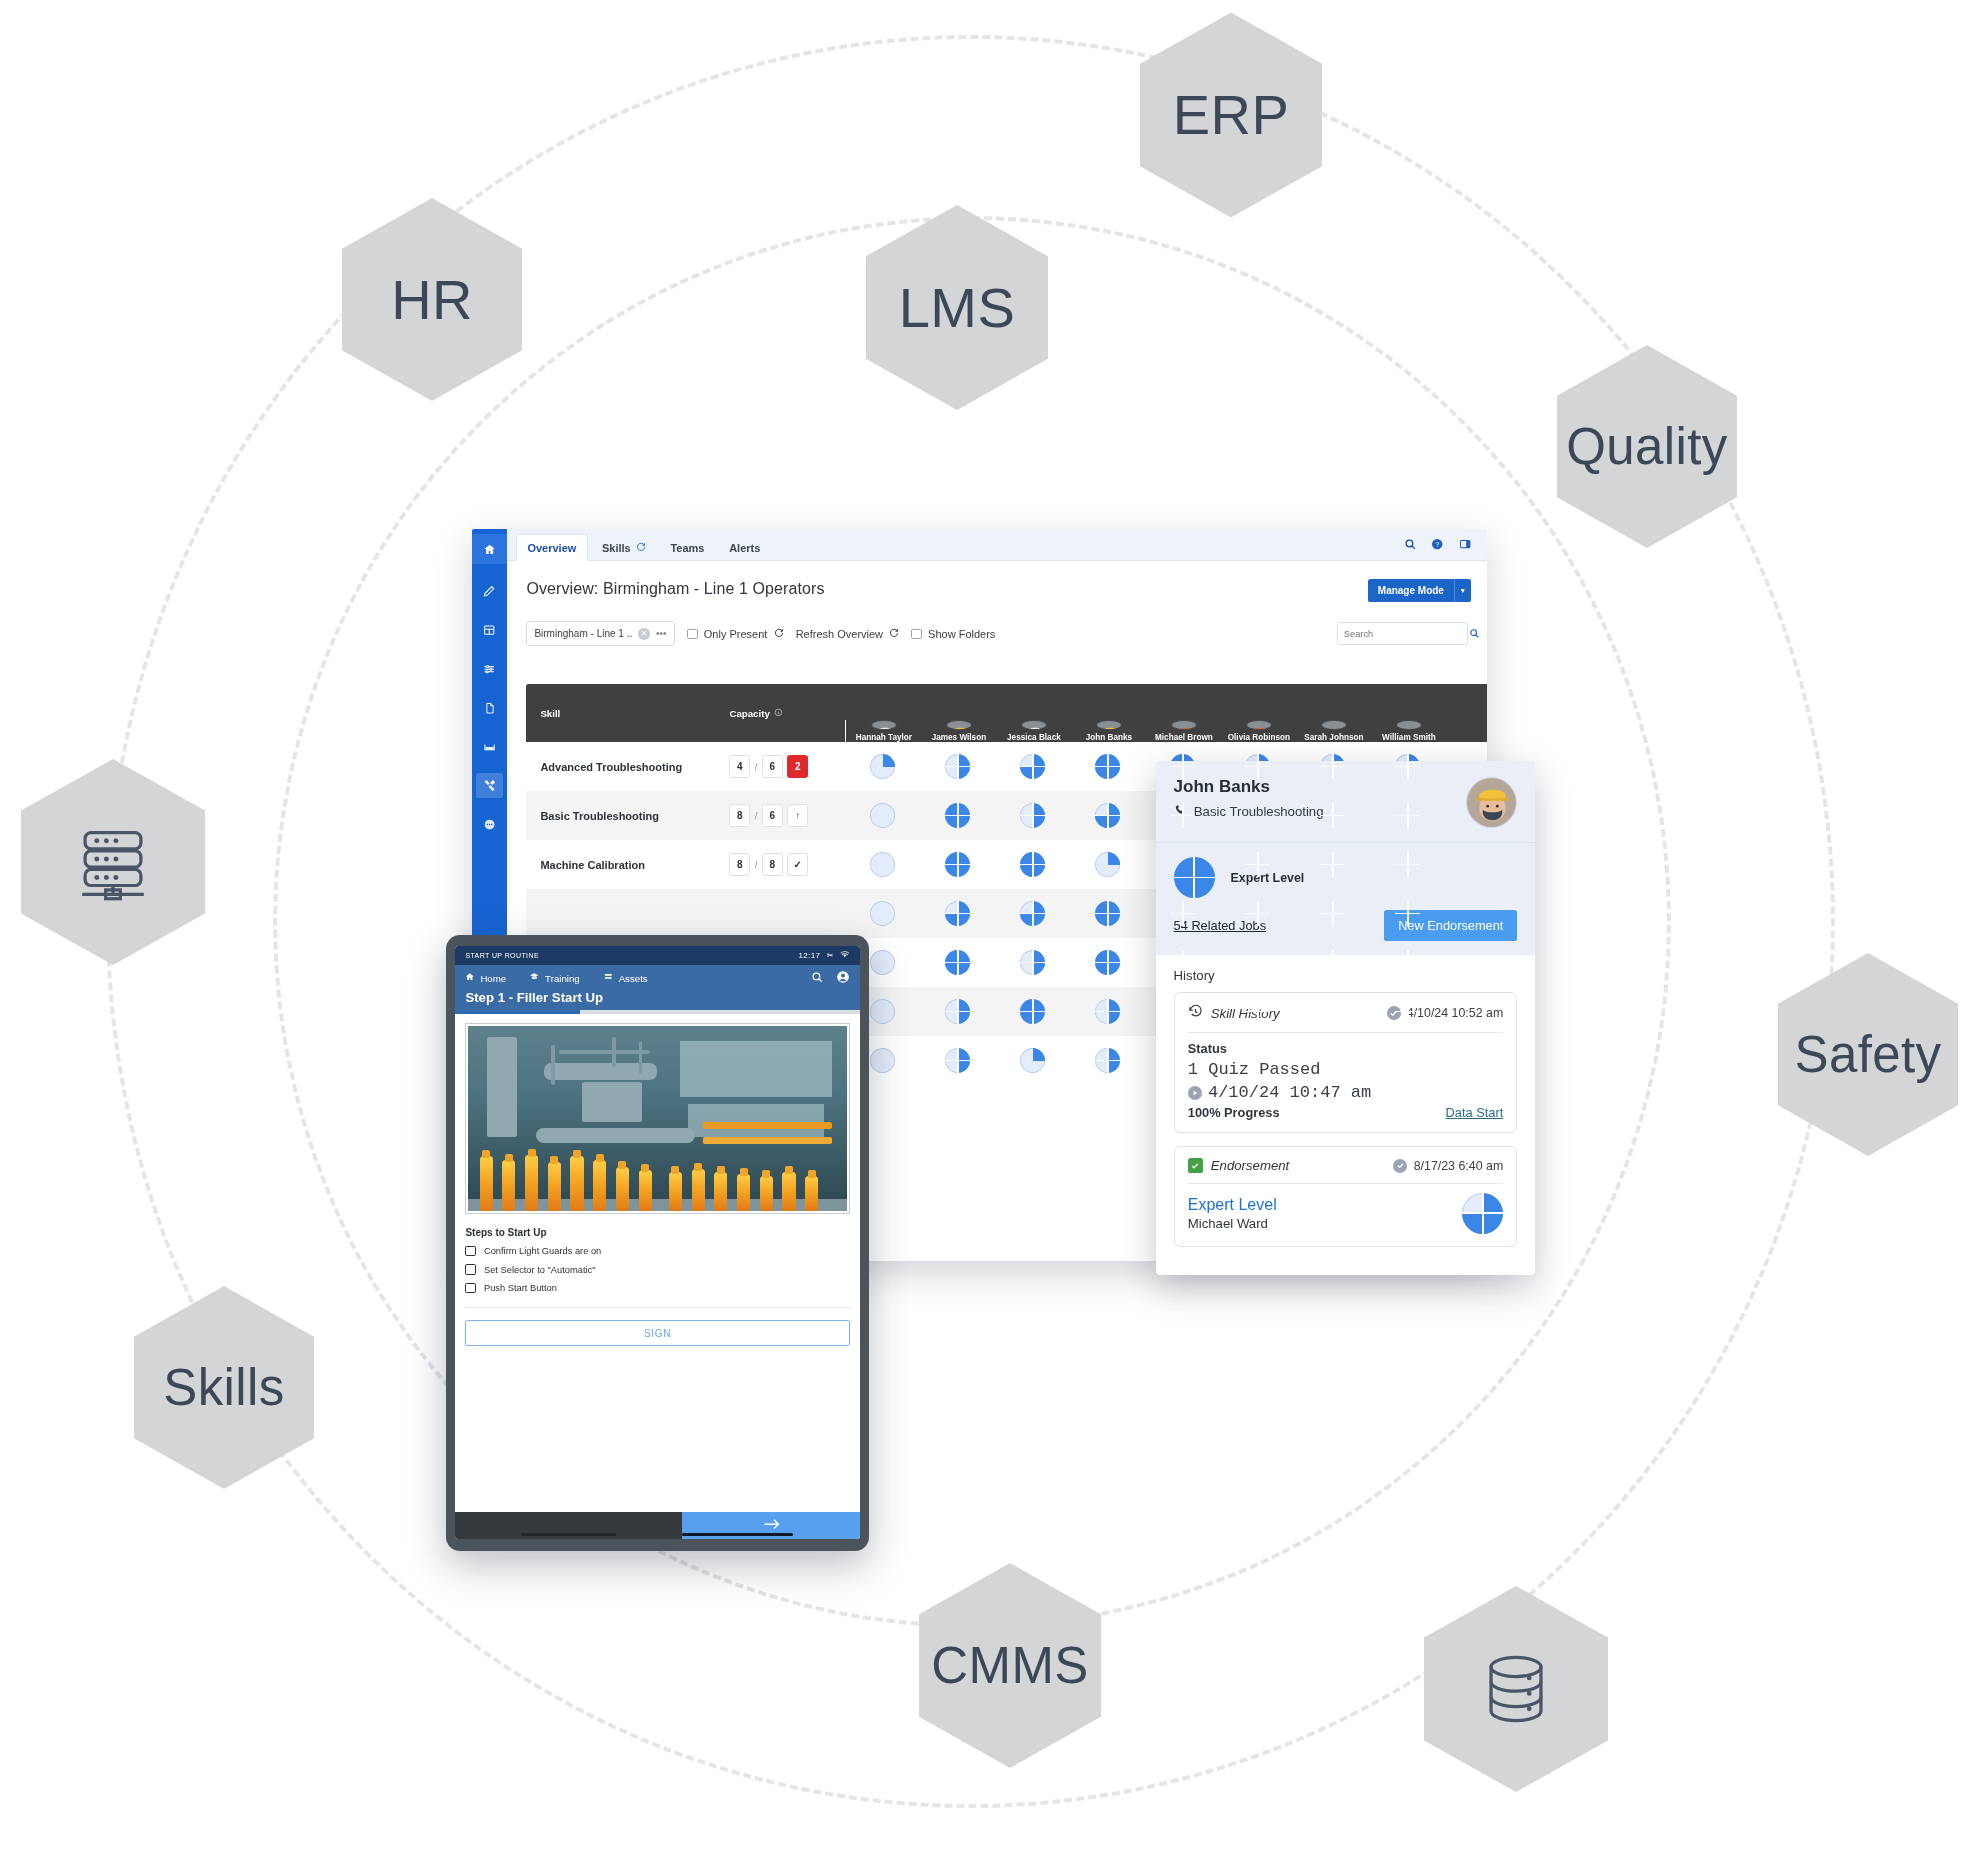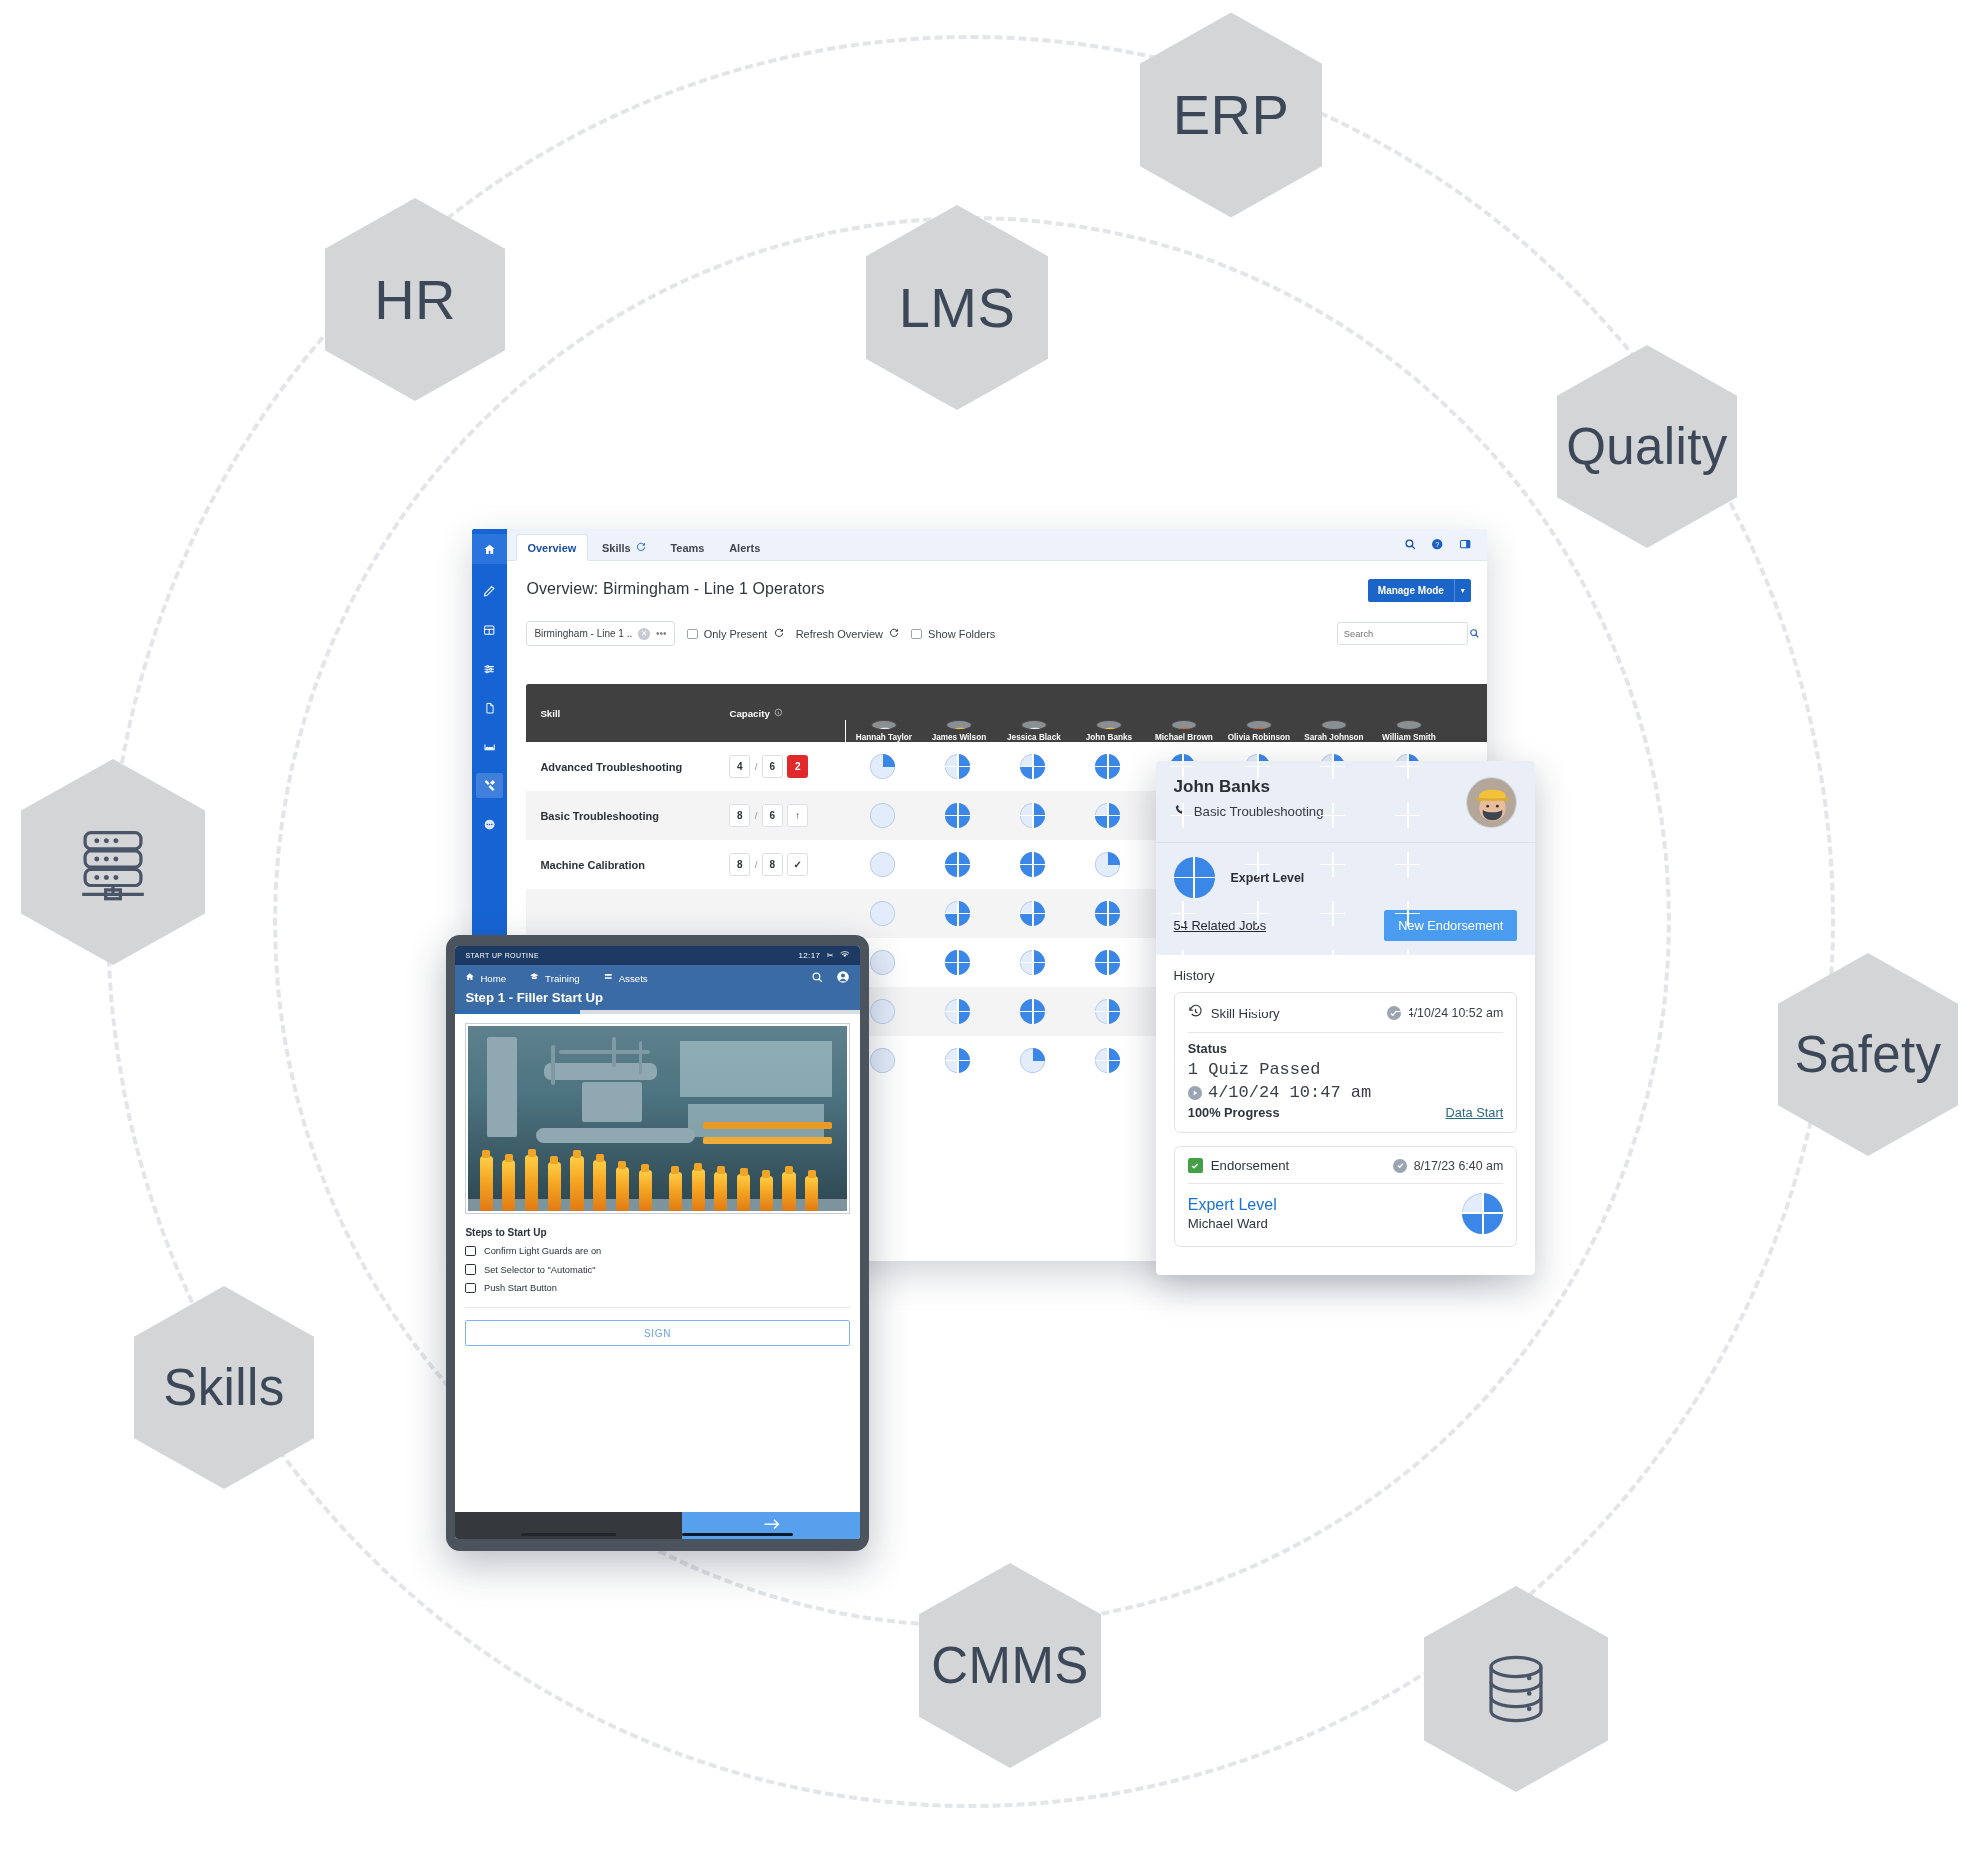--- a/index.html
+++ b/index.html
@@ -28,21 +28,21 @@
     clip-path: polygon(50% 0%, 100% 25%, 100% 75%, 50% 100%, 0% 75%, 0% 25%);
     display: flex; align-items: center; justify-content: center;
     color: #3e4b5b;
     font-weight: 400;
   }
   .hex .hex-label { font-size: 56px; letter-spacing: 0.4px; color:#3c4858; }
   .hex.small .hex-label { font-size: 51px; }
   .hex svg { display: block; }
 
   #hex-erp     { left: 1140px; top: 12.4px;   width: 182px; height: 205px; }
-  #hex-hr      { left: 325px;  top: 198px;  width: 180px; height: 203px; align-items: center; }
+  #hex-hr      { left: 342px;  top: 198px;  width: 180px; height: 203px; align-items: center; }
   #hex-lms     { left: 866px;  top: 205px;  width: 182px; height: 205px; }
   #hex-quality { left: 1557px; top: 345px;  width: 180px; height: 203px; }
   #hex-server  { left: 21px;   top: 759px;  width: 184px; height: 206px; }
   #hex-safety  { left: 1778px; top: 953px; width: 180px; height: 203px; }
   #hex-skills  { left: 134px;  top: 1286px; width: 180px; height: 203px; }
   #hex-cmms    { left: 919px; top: 1563px; width: 182px; height: 205px; }
   #hex-db      { left: 1424px; top: 1586px; width: 184px; height: 206px; }
 
   
   #app-window {
@@ -146,21 +146,21 @@
   #pc-actions { display:flex; align-items:center; padding:12.4px 17.6px 14px 17.6px; }
   #pc-jobs { font-size:12.8px; color:#222831; text-decoration:underline; }
   #pc-endorse {
     margin-left:auto; background:#4a9cf0; color:#fff; border:0; border-radius:2.6px;
     font-size:12.8px; padding:8px 14px; font-family:inherit; cursor:pointer;
   }
   #pc-history-wrap { background:#fff; border-radius:0 0 4.4px 4.4px; padding:0 0 16px 0; }
   #pc-history-title { font-size:13.2px; color:#2f353d; padding:12.4px 0 8.8px 17.6px; }
   .hist-card { margin:0 17.6px 12.4px 17.6px; border:0.9px solid #dfe3e9; border-radius:6.2px; padding:11.5px 13.2px 12.4px 13.2px; background:#fff; }
   .hist-row1 { display:flex; align-items:center; }
-  .hist-row1 .hl { font-size:13.2px; color:#2f353d; display:flex; align-items:center; gap:8px; }
+  .hist-row1 .hl { font-size:13.2px; color:#2f353d; display:flex; align-items:center; gap:8px;font-style:italic; }
   .hist-row1 .hr { margin-left:auto; display:flex; align-items:center; gap:6.2px; font-size:12.4px; color:#3a4049; }
   .hist-sep { height:0.9px; background:#e4e8ed; margin:9.7px 0 8.8px 0; }
   .hist-b { font-size:12.8px; color:#2f353d; font-weight:bold; }
   .hist-t { font-size:17px; color:#3a4049; margin-top:4px; display:flex; align-items:center; gap:6.2px;font-family:Liberation Mono, monospace;}
   .hist-foot { display:flex; align-items:center; margin-top:2.6px; }
   .hist-foot .lbl { font-size:12.8px; font-weight:bold; color:#2f353d; }
   .hist-foot a { margin-left:auto; font-size:12.8px; color:#2a6c80; text-decoration:underline; }
   .chk-green { width:15px; height:15px; border-radius:2.6px; background:#44a047; display:flex; align-items:center; justify-content:center; }
   .badge-gray { width:14px; height:14px; border-radius:50%; background:#9aa4b2; display:flex;align-items:center;justify-content:center; }
   .endo-row { display:flex; align-items:center; }

